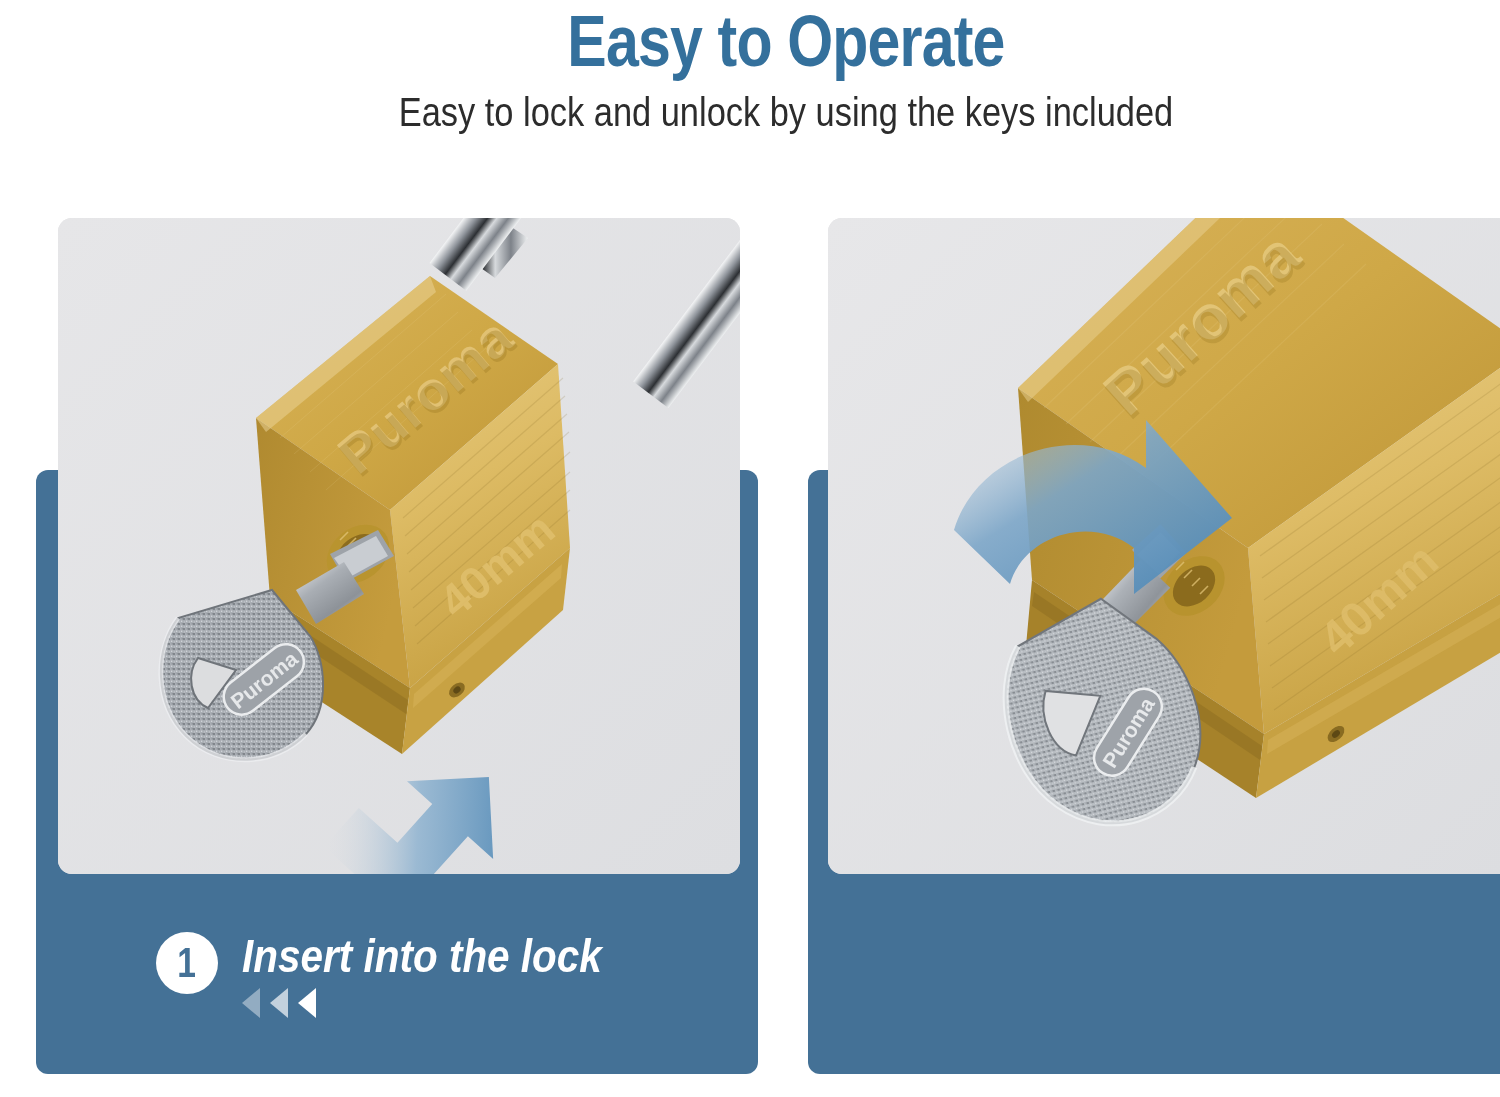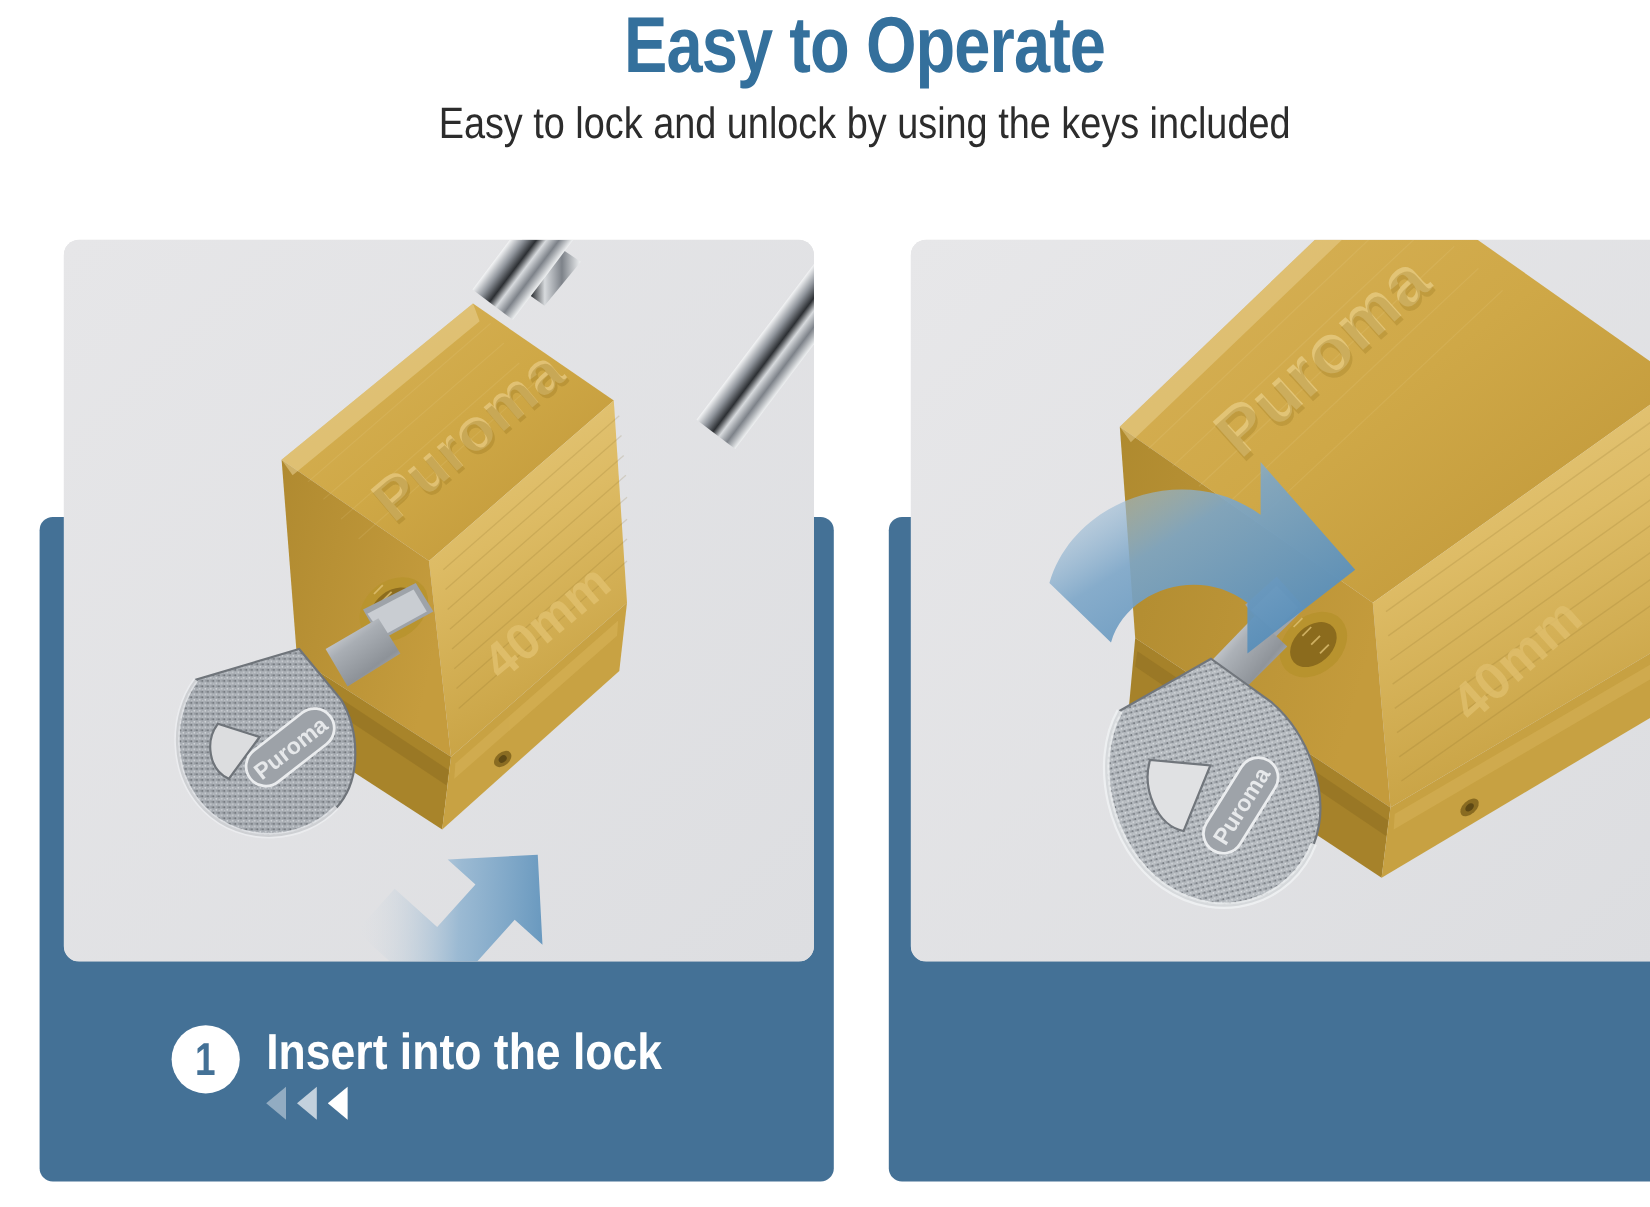--- a/index.html
+++ b/index.html
@@ -81,21 +81,21 @@
   }
   .step-circle span{
     font-family:"Liberation Sans", sans-serif;
     font-weight:bold;
     font-size:42px;
     line-height:42px;
     color:#447196;
     transform:scaleX(0.8);
     display:block;
   }
-  .caption-body{margin-left:24px;}
+  .caption-body{margin-left:24px;font-style:italic;}
   .caption-text{
     font-family:"Liberation Sans", sans-serif;
     font-weight:bold;
     font-size:46px;
     line-height:52px;
     color:#ffffff;
     white-space:nowrap;
     transform:scaleX(0.88);
     transform-origin:left top;
   }

